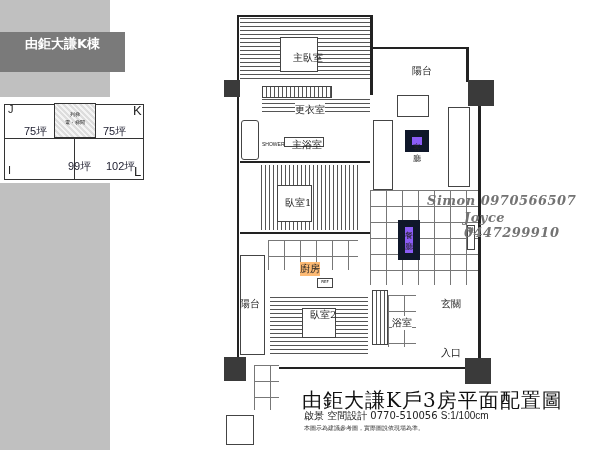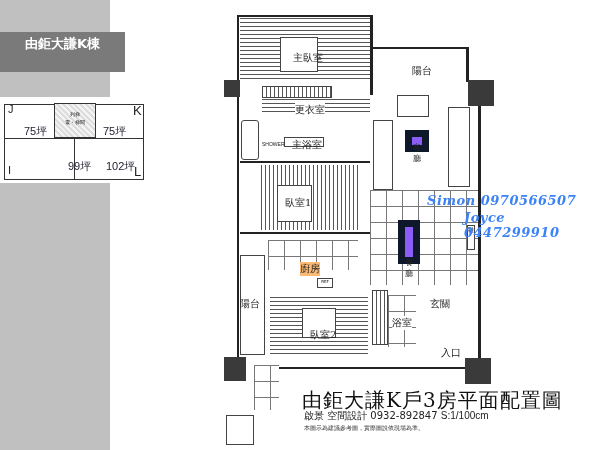--- a/index.html
+++ b/index.html
@@ -12,21 +12,21 @@
   .mm-area{position:absolute;font-size:11px;color:#223;font-family:"Liberation Sans",sans-serif;}
   .mm-core{position:absolute;left:54px;top:103px;width:42px;height:35px;border:1px solid #333;background:repeating-linear-gradient(45deg,#ddd 0 2px,#f4f4f4 2px 4px);box-sizing:border-box;font-size:5px;text-align:center;line-height:8px;padding-top:6px;color:#222;}
   .wall{position:absolute;background:#222;}
   .column{position:absolute;background:#3a3a3a;}
   .hatch-h{background:repeating-linear-gradient(0deg,#ffffff 0 3px,#555 3px 4px);}
   .hatch-v{background:repeating-linear-gradient(90deg,#ffffff 0 3px,#555 3px 4px);}
   .grid-floor{background-color:#fff;background-image:linear-gradient(#777 1px,transparent 1px),linear-gradient(90deg,#777 1px,transparent 1px);background-size:16px 16px;}
   .room{position:absolute;box-sizing:border-box;}
   .roomlabel{position:absolute;font-size:8px;color:#222;background:#8b5cf6;border:7px solid #0f172a;text-align:center;box-sizing:border-box;font-family:"DejaVu Serif",serif;}
   .plain-label{position:absolute;font-size:10px;color:#222;font-family:"DejaVu Serif",serif;}
-  .contact{position:absolute;font-family:"DejaVu Serif",serif;font-style:italic;font-weight:bold;color:#3b82f6;font-size:13px;letter-spacing:0.5px;}
+  .contact{position:absolute;font-family:"DejaVu Serif",serif;font-style:italic;font-weight:bold;color:#737373;font-size:13px;letter-spacing:0.5px;}
   .footer-title{position:absolute;left:302px;top:387px;font-size:20px;color:#111;font-family:"DejaVu Serif",serif;letter-spacing:1px;}
   .footer-sub{position:absolute;left:304px;top:409px;font-size:10px;color:#222;font-family:"DejaVu Sans",sans-serif;}
   .footer-sub .scale{font-family:"Liberation Sans",sans-serif;}
   .footer-note{position:absolute;left:304px;top:424px;font-size:6px;color:#333;font-family:"DejaVu Sans",sans-serif;}
   .fixture{position:absolute;border:1px solid #444;background:#fff;box-sizing:border-box;}
 </style>
 </head>
 <body>
 
 <div class="sidebar"></div>
@@ -88,51 +88,51 @@
   <div class="fixture" style="left:373px;top:120px;width:20px;height:70px;"></div>
   <div class="fixture" style="left:448px;top:107px;width:22px;height:80px;"></div>
   <div class="roomlabel" style="left:405px;top:130px;width:24px;height:22px;padding-top:5px;">客廳</div>
 
   <div class="room hatch-v" style="left:258px;top:165px;width:100px;height:65px;"></div>
   <div class="fixture" style="left:277px;top:185px;width:35px;height:37px;"></div>
   <span class="plain-label" style="left:285px;top:196px;">臥室1</span>
   <div class="wall" style="left:240px;top:232px;width:130px;height:2px;"></div>
 
   <div class="room grid-floor" style="left:370px;top:190px;width:108px;height:95px;"></div>
-  <div class="roomlabel" style="left:398px;top:220px;width:22px;height:28px;padding-top:30px;">餐廳</div>
+  <div class="roomlabel" style="left:398px;top:220px;width:22px;height:40px;padding-top:3px;">餐廳</div>
   <div class="fixture" style="left:467px;top:225px;width:8px;height:25px;font-size:6px;"><span>鞋</span></div>
 
   <div class="room grid-floor" style="left:268px;top:240px;width:90px;height:30px;"></div>
   <span class="plain-label" style="left:300px;top:262px;background:#fdba74;">廚房</span>
   <div class="fixture" style="left:317px;top:278px;width:16px;height:10px;font-size:4px;text-align:center;"><span>REF</span></div>
 
   <div class="room" style="left:240px;top:255px;width:25px;height:100px;border:1px solid #444;"></div>
   <span class="plain-label" style="left:240px;top:297px;">陽台</span>
 
   <div class="room hatch-h" style="left:270px;top:295px;width:98px;height:62px;"></div>
   <div class="fixture" style="left:302px;top:308px;width:34px;height:30px;"></div>
-  <span class="plain-label" style="left:310px;top:328px;">臥室2</span>
+  <span class="plain-label" style="left:310px;top:308px;">臥室2</span>
   <div class="room hatch-v" style="left:372px;top:290px;width:16px;height:55px;border:1px solid #444;"></div>
 
   <div class="room grid-floor" style="left:388px;top:295px;width:28px;height:52px;"></div>
   <span class="plain-label" style="left:392px;top:316px;background:#fff;">浴室</span>
-  <span class="plain-label" style="left:430px;top:297px;">玄關</span>
+  <span class="plain-label" style="left:441px;top:297px;">玄關</span>
   <span class="plain-label" style="left:441px;top:346px;">入口</span>
 
   <div class="room grid-floor" style="left:254px;top:365px;width:25px;height:45px;"></div>
   <div class="fixture" style="left:226px;top:415px;width:28px;height:30px;"></div>
 </div>
 
 <div class="contact" style="left:427px;top:193px;">
   <span>Simon</span>
   <span>0970566507</span>
 </div>
 <div class="contact" style="left:464px;top:210px;">
   <span>Joyce</span>
   <span>0447299910</span>
 </div>
 
 <div class="footer-title">由鉅大謙K戶3房平面配置圖</div>
 <div class="footer-sub">
-  <span>啟景 空間設計 0932-892847</span>
+  <span>啟景 空間設計 0770-510056</span>
   <span class="scale">S:1/100cm</span>
 </div>
 <div class="footer-note">本圖示為建議參考圖，實際圖說依現場為準。</div>
 
 </body></html>

